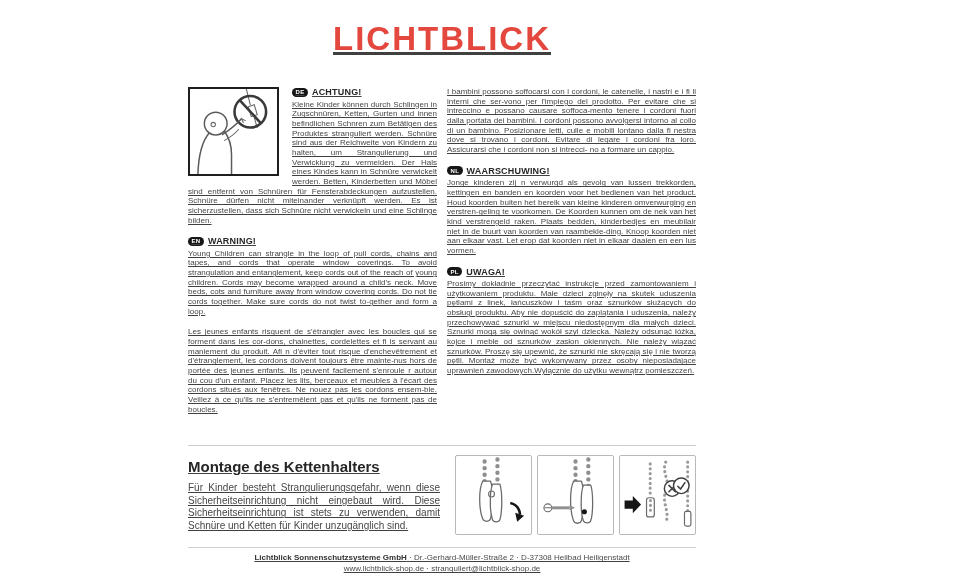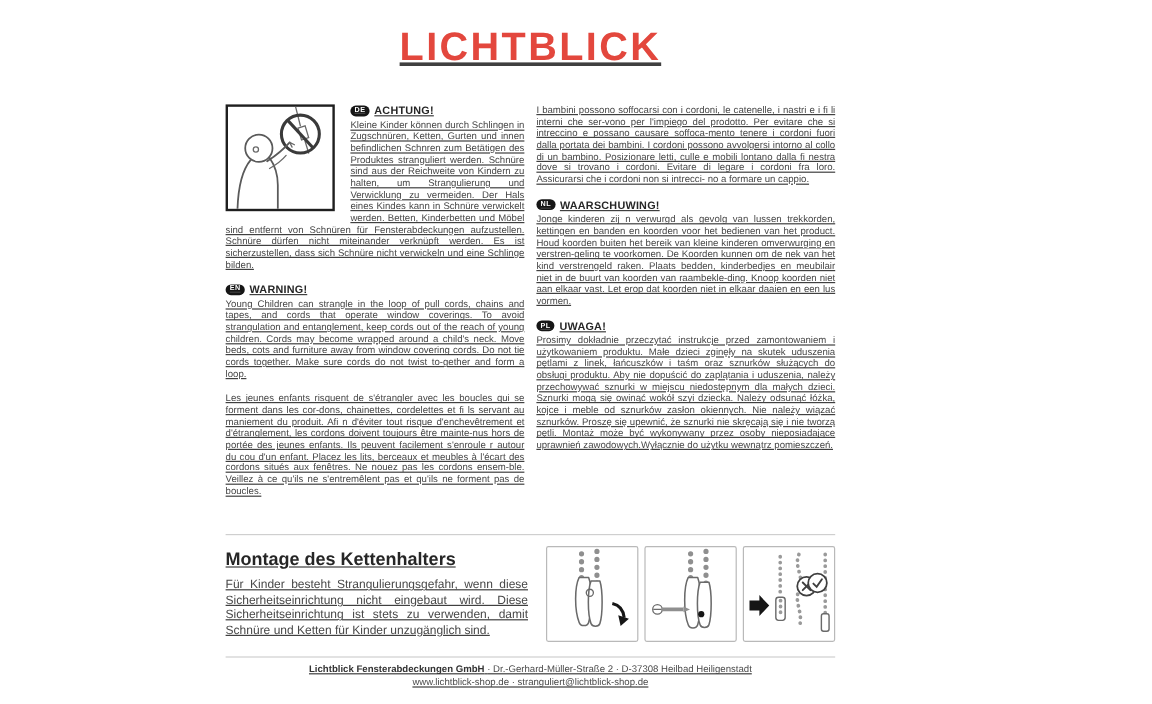--- a/index.html
+++ b/index.html
@@ -198,20 +198,20 @@
             <rect class="holder" x="70.5" y="57" width="7" height="16" rx="2"></rect>
             <circle cx="67" cy="29" r="8.5" fill="#ffffff" stroke="#3f3f3f" stroke-width="1.6"></circle>
             <polyline class="mark" points="63.2,29.5 66.2,32.5 71,25.5" fill="none"></polyline>
           </svg>
         </div>
       </div>
     </div>
 
     <div class="footer">
       <div>
-        <span class="company">Lichtblick Fensterabdeckungen GmbH</span>
+        <span class="company">Lichtblick Sonnenschutzsysteme GmbH</span>
         <span>· Dr.-Gerhard-Müller-Straße 2 · D-37308 Heilbad Heiligenstadt</span>
       </div>
       <div>www.lichtblick-shop.de · stranguliert@lichtblick-shop.de</div>
     </div>
 
   </div>
 </div>
 
 </body></html>

